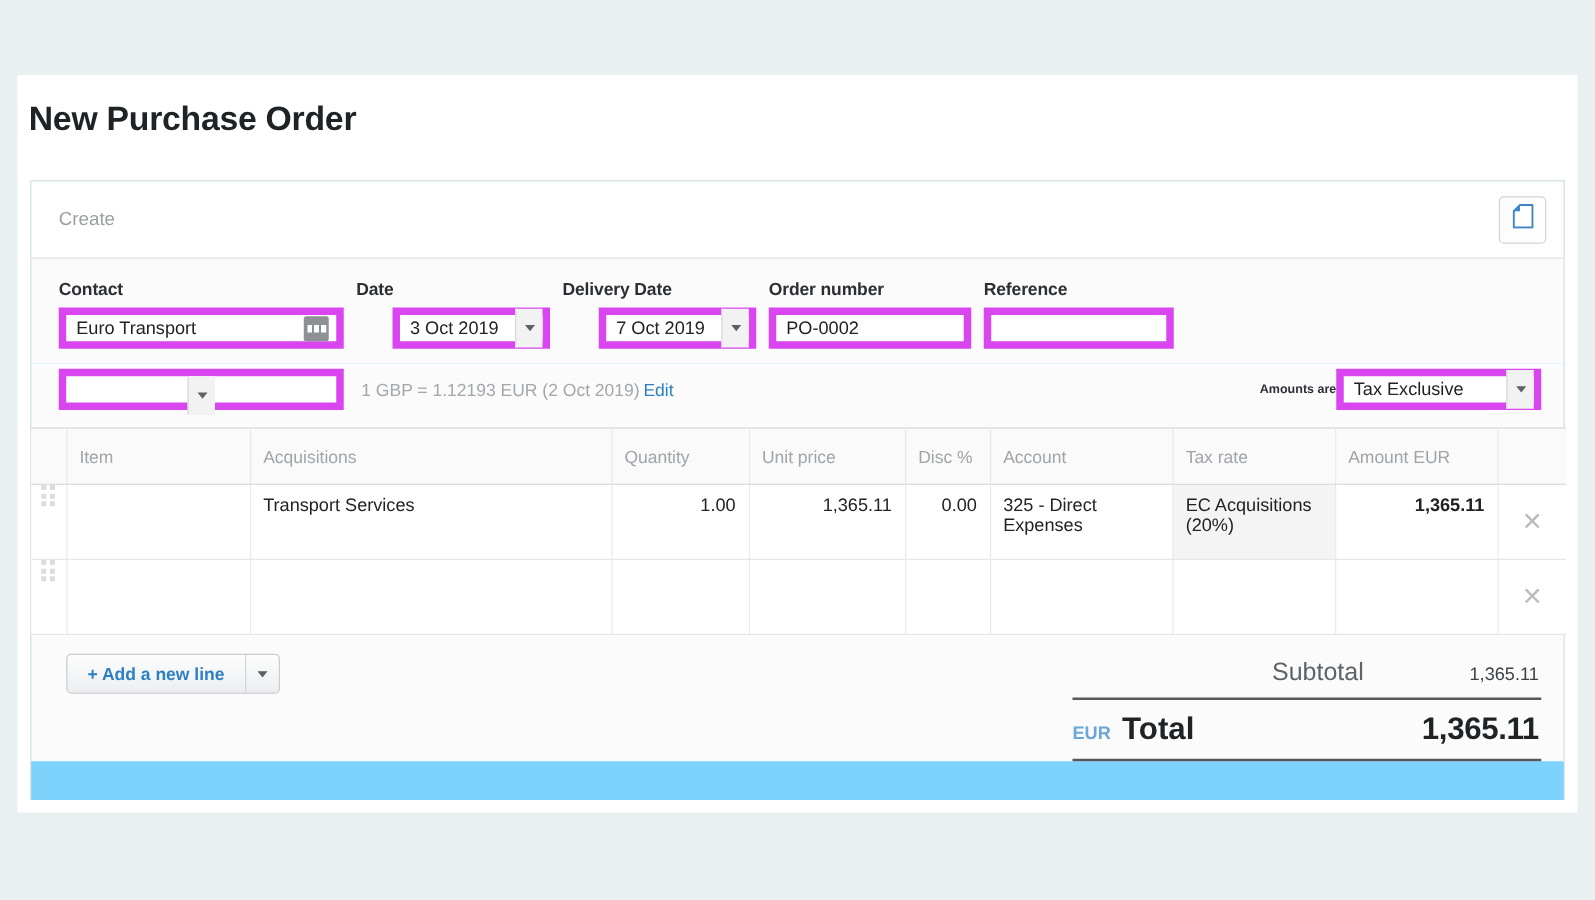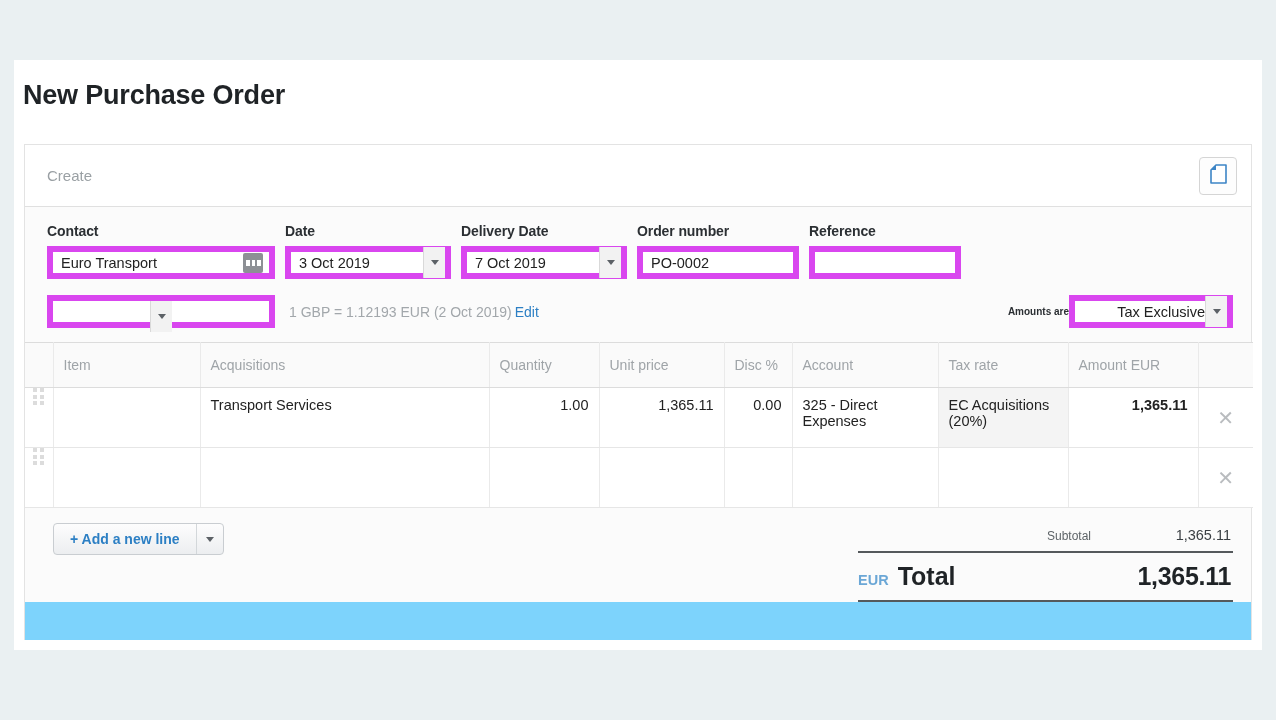--- a/index.html
+++ b/index.html
@@ -93,21 +93,21 @@
   }
   .input-wrap > .val {
     font-size: 14.5px;
     color: #222;
     padding-left: 8px;
     flex: 1;
     white-space: nowrap;
     overflow: hidden;
   }
   .w-contact { width: 228px; }
-  .w-date    { width: 166px; }
+  .w-date    { width: 126px; margin-left: 29px; }
   .w-order   { width: 162px; }
   .w-ref     { width: 152px; }
 
   .contact-picker {
     width: 20px; height: 20px;
     margin-right: 6px;
     background: #8d9095;
     border-radius: 2px;
     position: relative;
     cursor: pointer;
@@ -166,21 +166,21 @@
     margin-left: auto;
     display: flex;
     align-items: center;
   }
   .amounts-label {
     font-size: 10px;
     font-weight: bold;
     color: #2b2f33;
     white-space: nowrap;
   }
-  .w-tax { width: 164px; text-align: right; }
+  .w-tax { width: 164px; }
 
   
   table.lines {
     width: 100%;
     border-collapse: collapse;
     table-layout: fixed;
     background: #fff;
   }
   table.lines thead th {
     background: #fafafa;
@@ -282,21 +282,21 @@
     width: 375px;
     padding-top: 2px;
   }
   .total-row {
     display: flex;
     align-items: baseline;
     justify-content: flex-end;
     padding: 2px 2px 8px 0;
   }
   .total-row .lbl {
-    font-size: 12px;
+    font-size: 20px;
     color: #5d6367;
     flex: 1;
     text-align: right;
     padding-right: 20px;
   }
   .total-row .amt {
     font-size: 14.5px;
     color: #3a3f43;
     width: 120px;
     text-align: right;

